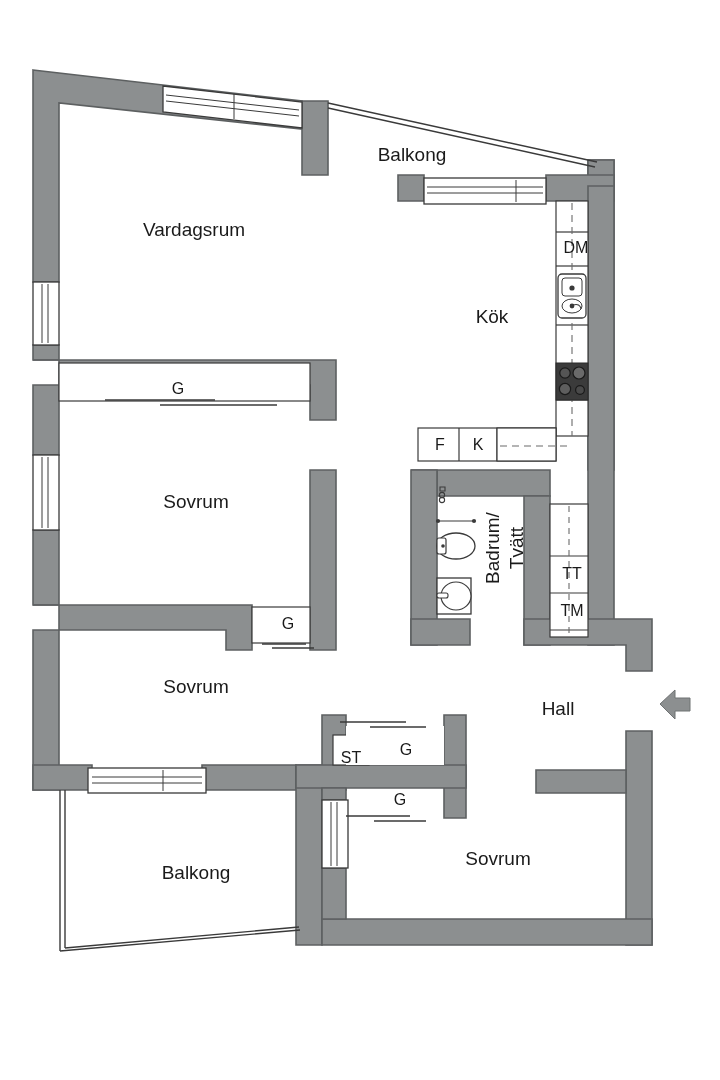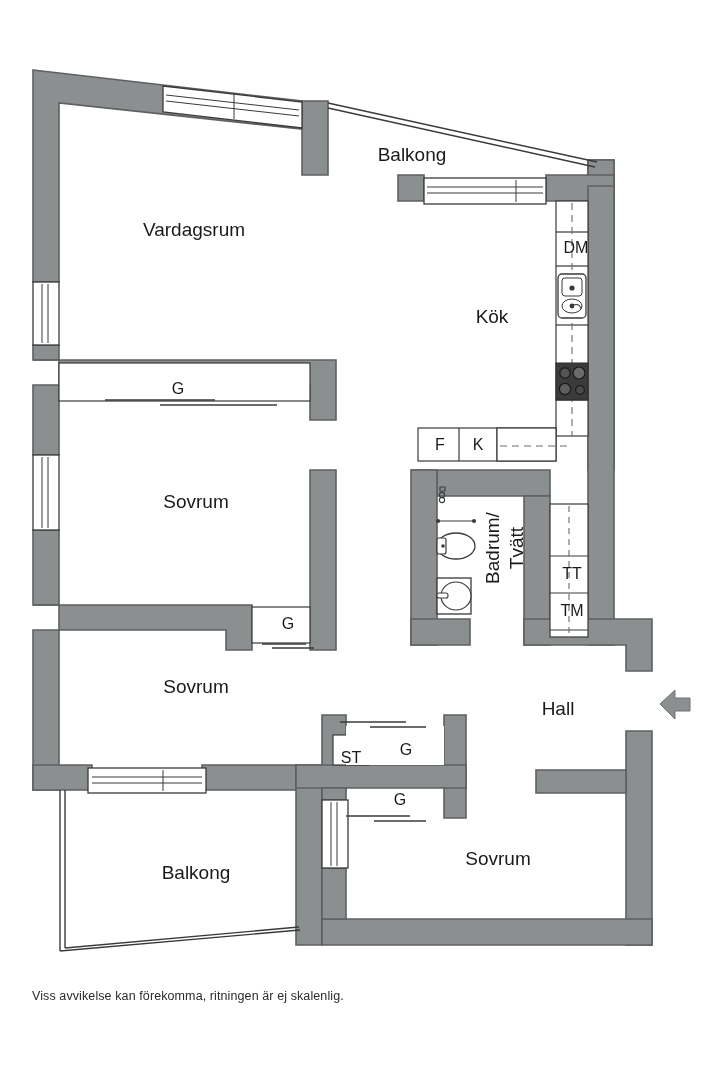--- a/index.html
+++ b/index.html
@@ -292,14 +292,13 @@
       <text class="cab-label" x="572" y="612">TM</text>
       <text class="cab-label" x="178" y="390">G</text>
       <text class="cab-label" x="288" y="625">G</text>
       <text class="cab-label" x="351" y="759">ST</text>
       <text class="cab-label" x="406" y="751">G</text>
       <text class="cab-label" x="400" y="801">G</text>
     </g>
 
   </svg>
 
-  <div class="footer-note">Viss avvikelse kan förekomma, ritningen är ej skalenlig.</div>
 </div>
 
 </body></html>

